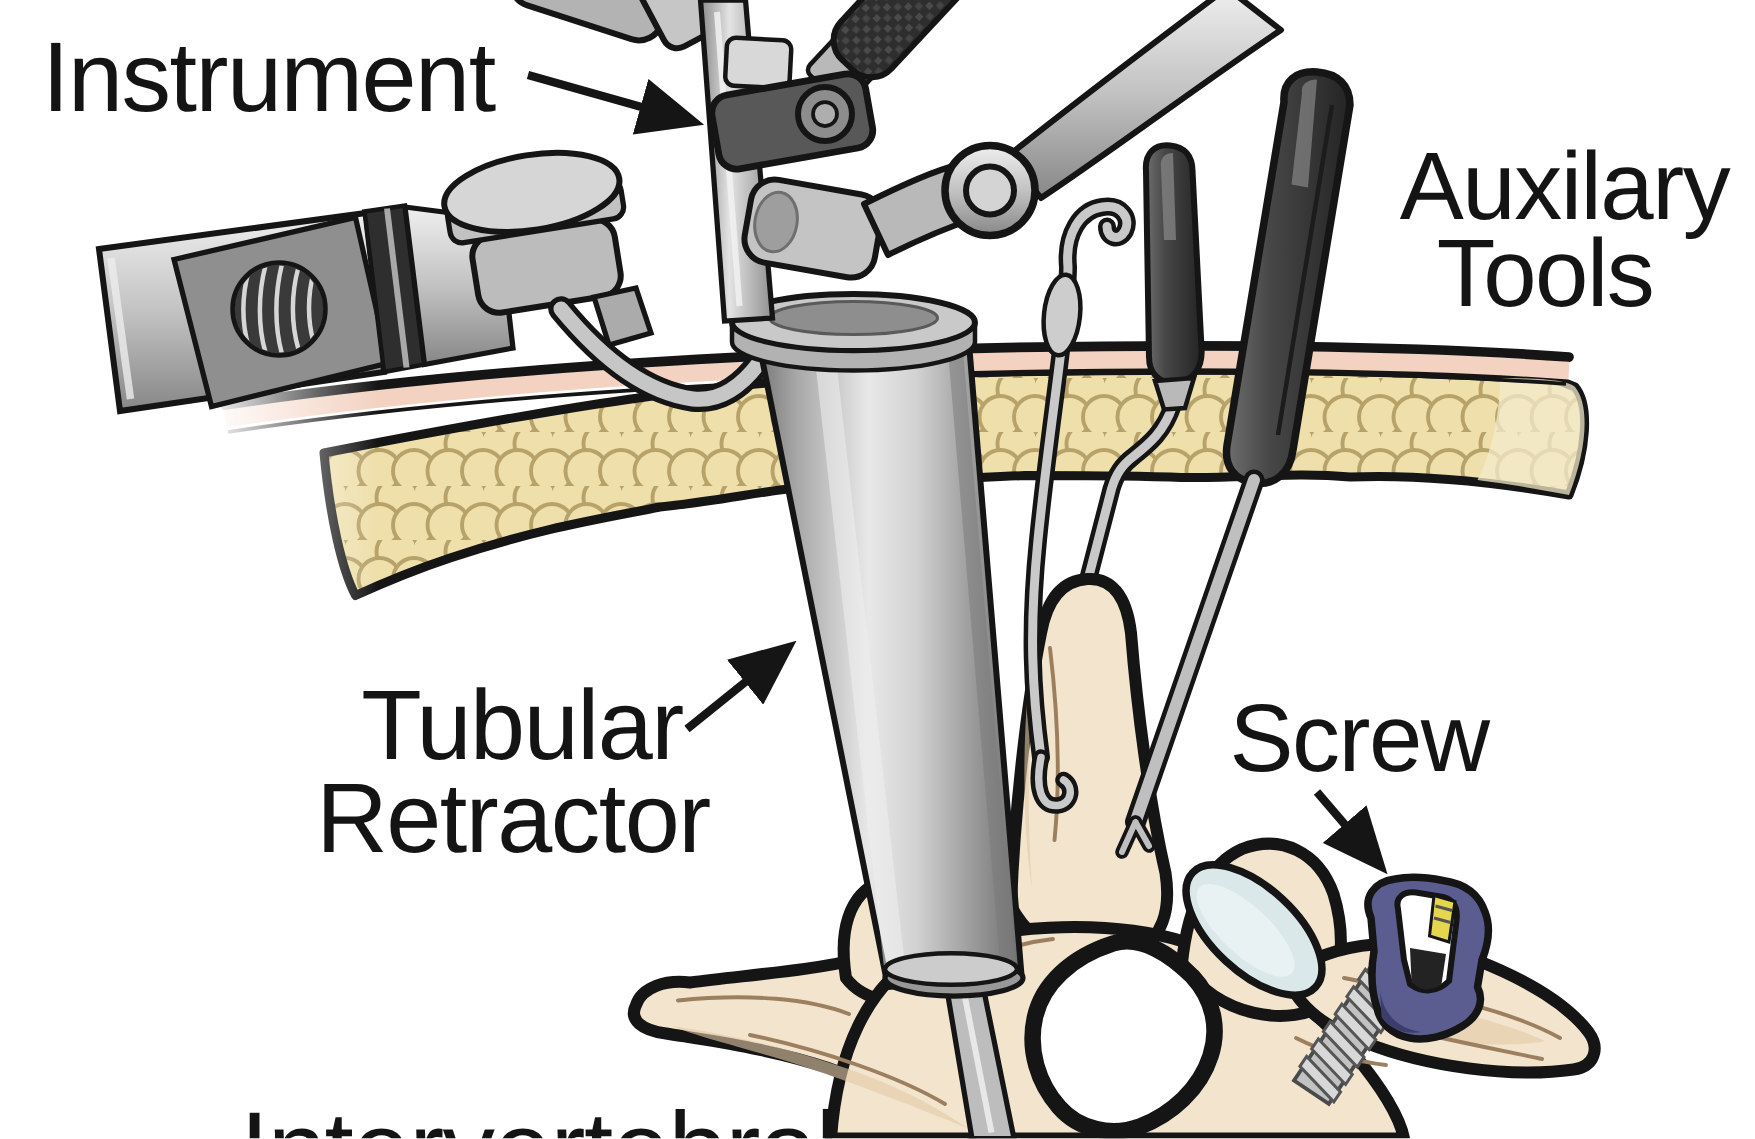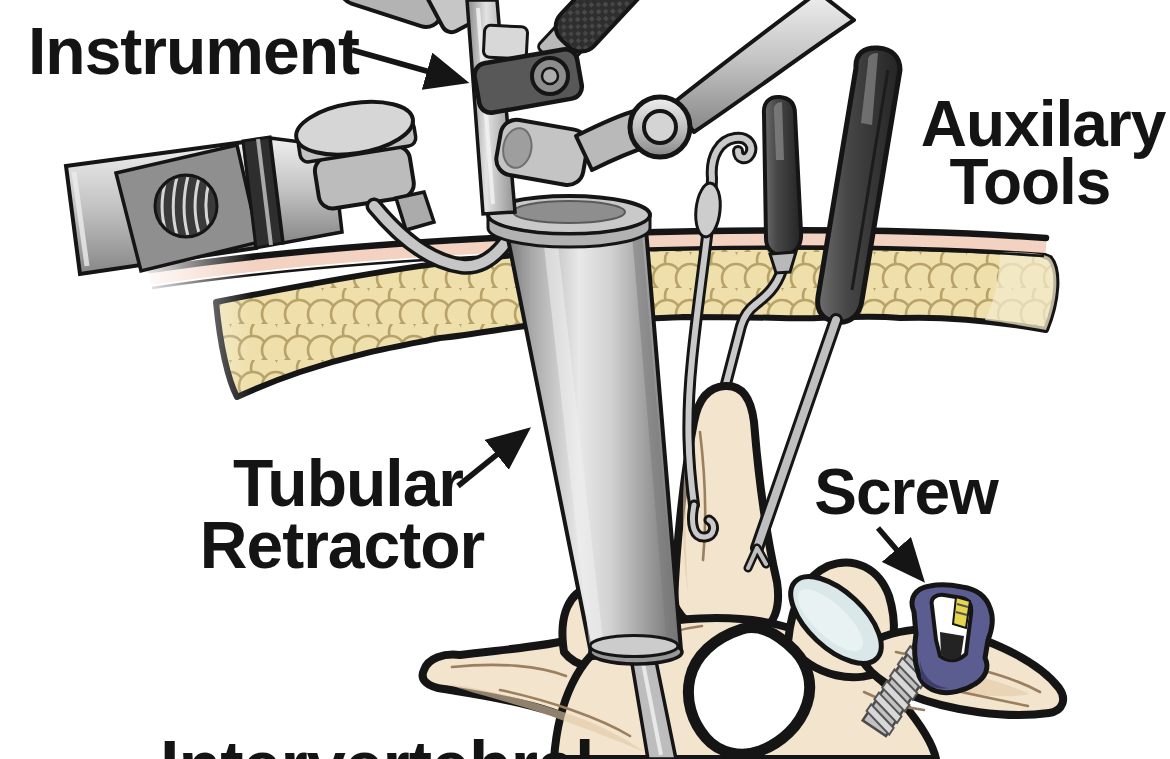--- a/index.html
+++ b/index.html
@@ -1,17 +1,17 @@
 <!DOCTYPE html>
 <html><head>
 <meta charset="utf-8">
 <style>
   html,body{margin:0;padding:0;background:#fff;}
   .stage{position:relative;width:1170px;height:759px;overflow:hidden;background:#fff;
-         font-family:"Liberation Sans",sans-serif;font-weight:bold;}
+         font-family:"Liberation Sans",sans-serif;}
   svg{display:block}
   text{fill:#141414;font-family:"Liberation Sans",sans-serif;letter-spacing:-1px;}
 </style>
 </head>
 <body>
 
 <div class="stage">
 <svg width="1170" height="759" viewBox="0 0 1170 759">
   <defs>
     <pattern id="scales" width="46" height="36" patternUnits="userSpaceOnUse">

